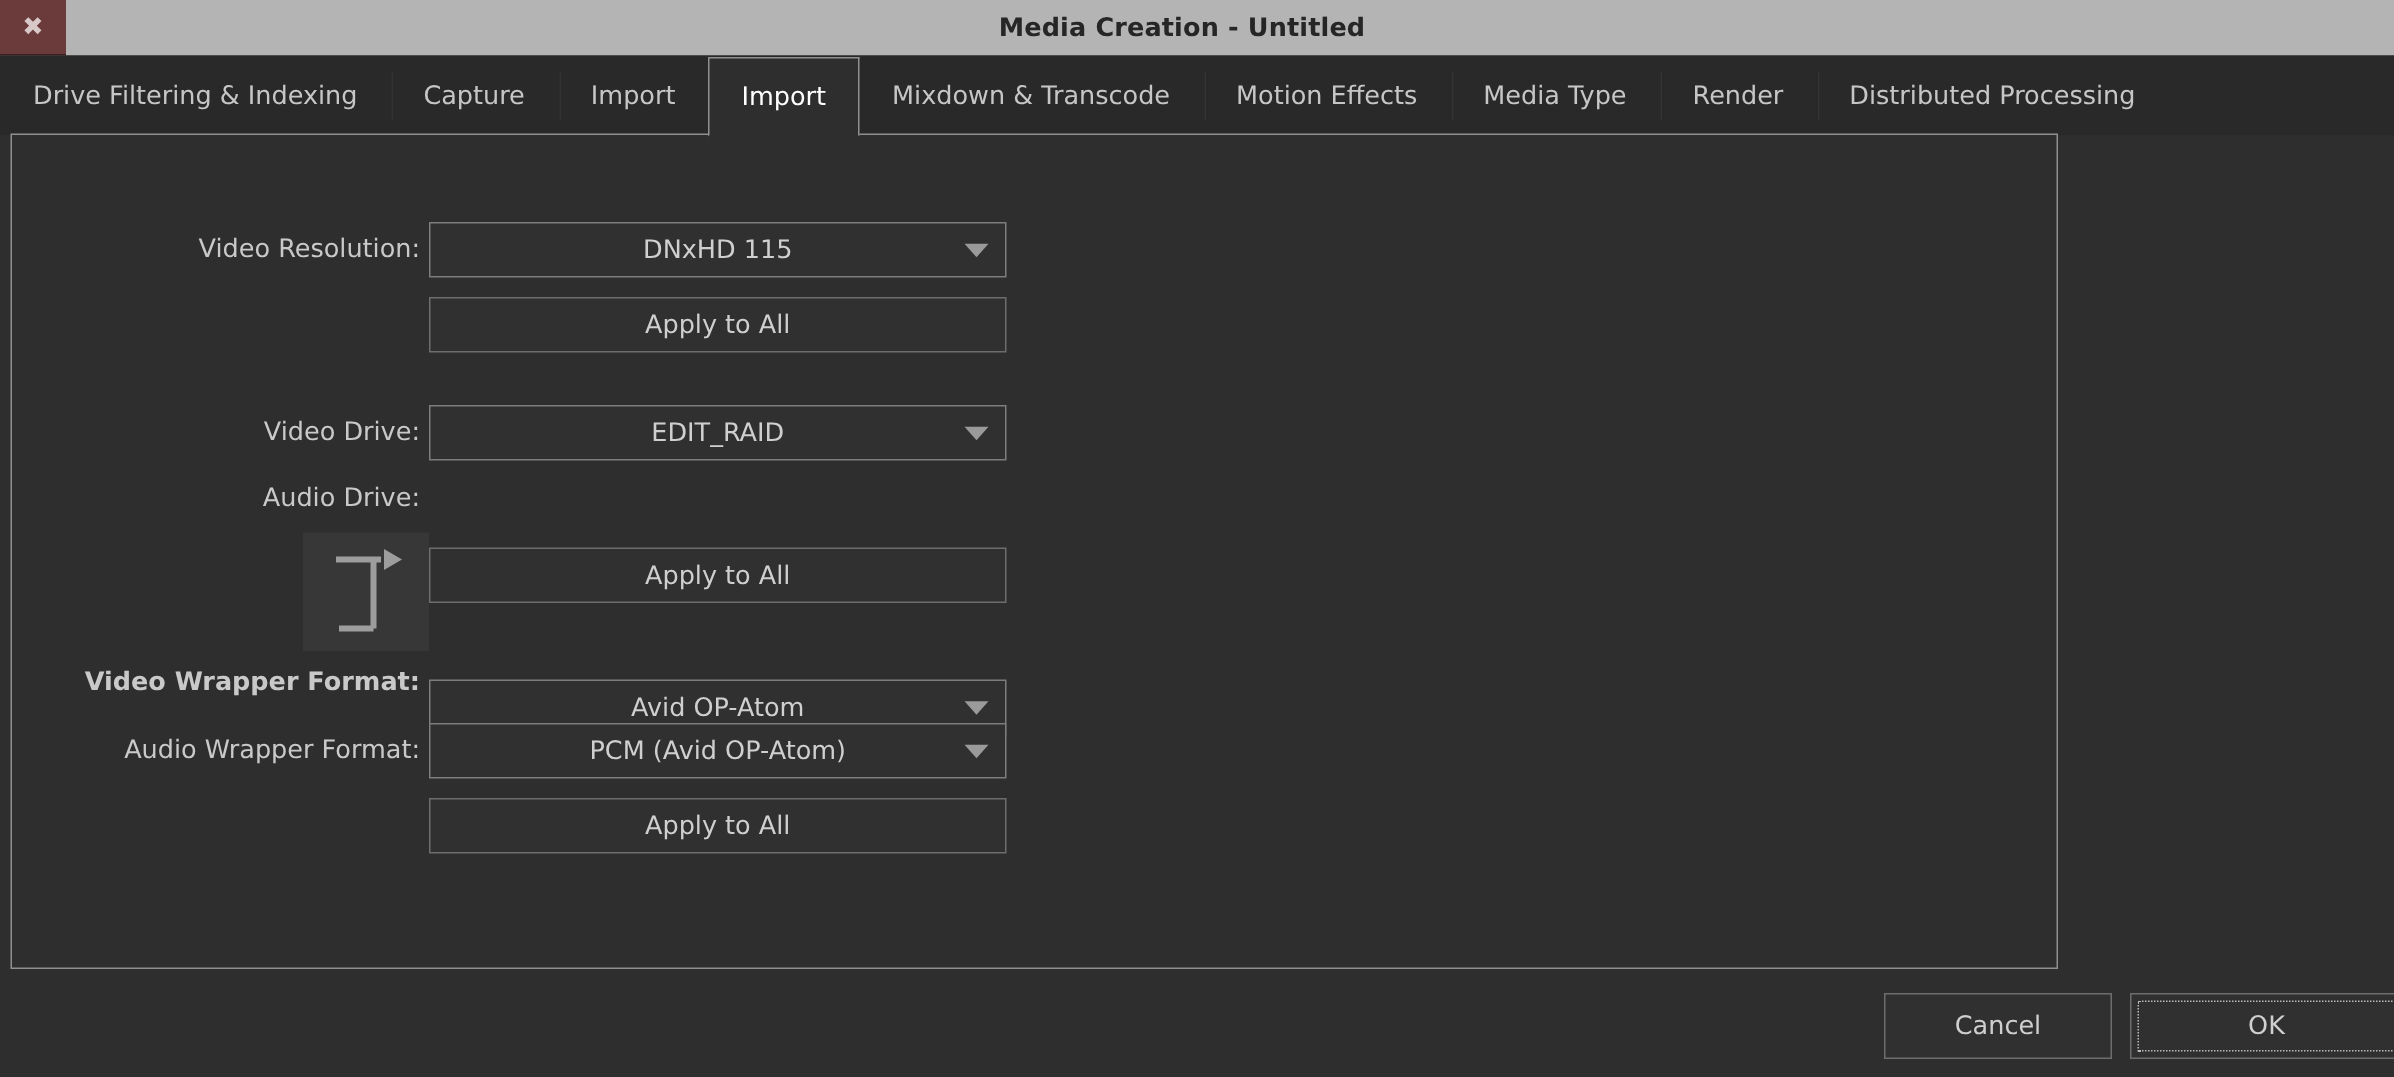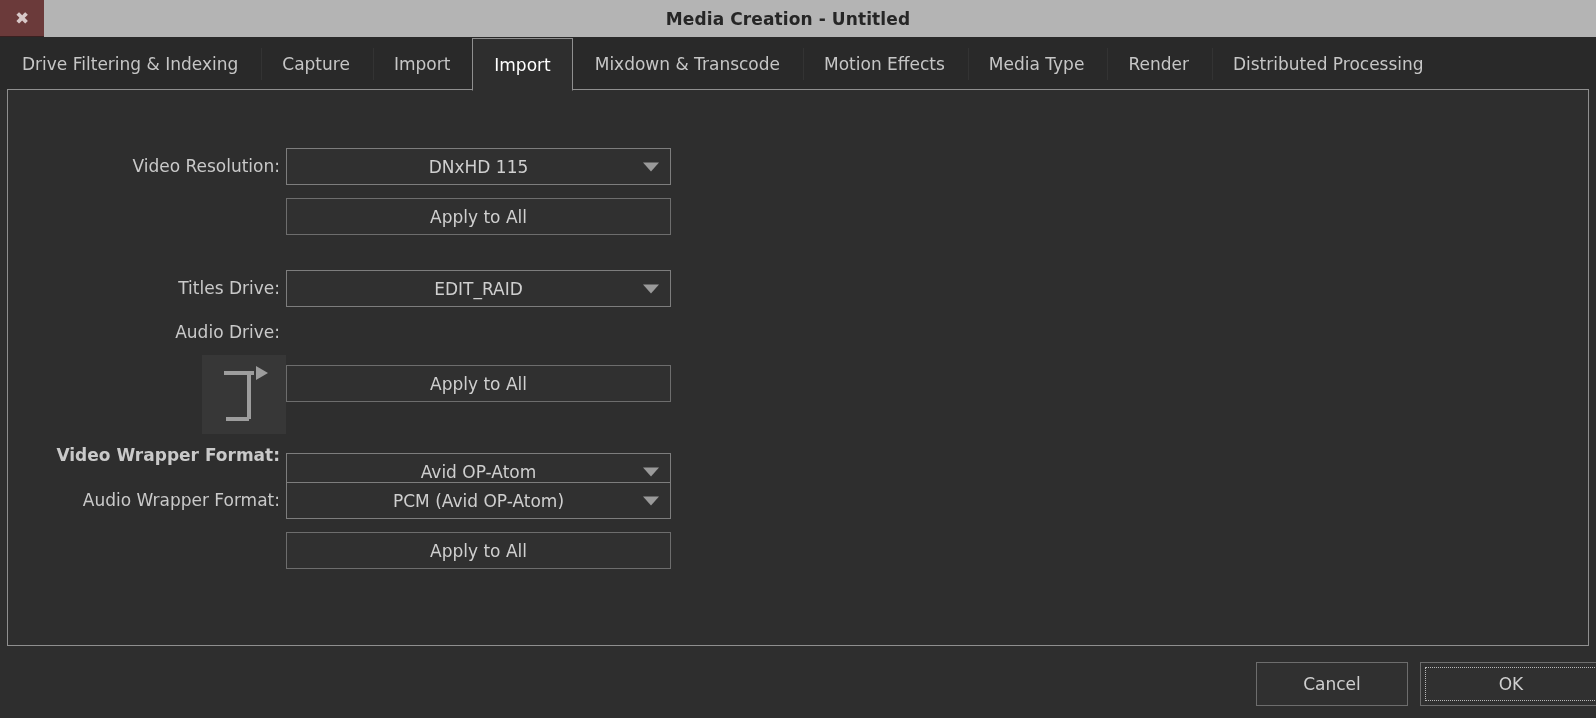--- a/index.html
+++ b/index.html
@@ -106,21 +106,21 @@
     margin-bottom: -1px;
   }
   .tab.active::before { display: none; }
   .tab.active + .tab::before { display: none; }
 
   
   .panel {
     position: absolute;
     left: 7px;
     top: 89px;
-    width: 1582px;
+    width: 1365px;
     height: 557px;
     border: 1px solid #8f8f8f;
     background: #2e2e2e;
     box-sizing: border-box;
   }
 
   .form {
     position: absolute;
     left: 0;
     top: 0;
@@ -238,21 +238,21 @@
     <div class="form">
 
       <div class="field-label" style="left:0;top:66px;width:272px;">Video Resolution:</div>
       <div class="control" style="top:58px;">
         <span>DNxHD 115</span>
         <span class="caret"></span>
       </div>
 
       <div class="control button" style="top:108px;">Apply to All</div>
 
-      <div class="field-label" style="left:0;top:188px;width:272px;">Titles Drive:</div>
+      <div class="field-label" style="left:0;top:188px;width:272px;">Video Drive:</div>
       <div class="field-label" style="left:0;top:232px;width:272px;">Audio Drive:</div>
 
       <div class="link-icon">
         <svg width="84" height="79" viewBox="0 0 84 79" xmlns="http://www.w3.org/2000/svg">
           <g fill="none" stroke="#9d9d9d" stroke-width="4">
             <path d="M22 18 L52 18"></path>
             <path d="M47 18 L47 64"></path>
             <path d="M47 64 L24 64"></path>
           </g>
           <polygon points="54,11 66,18 54,25" fill="#9d9d9d"></polygon>

